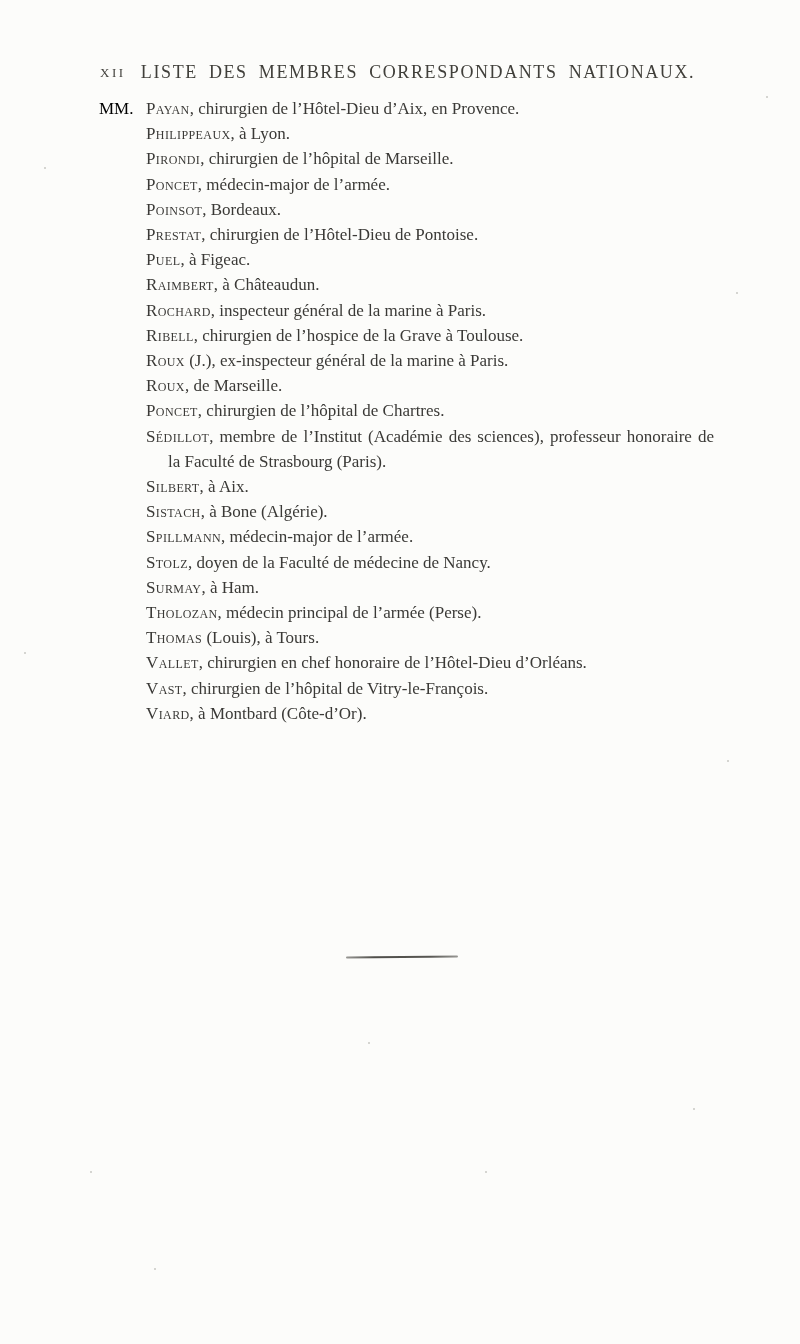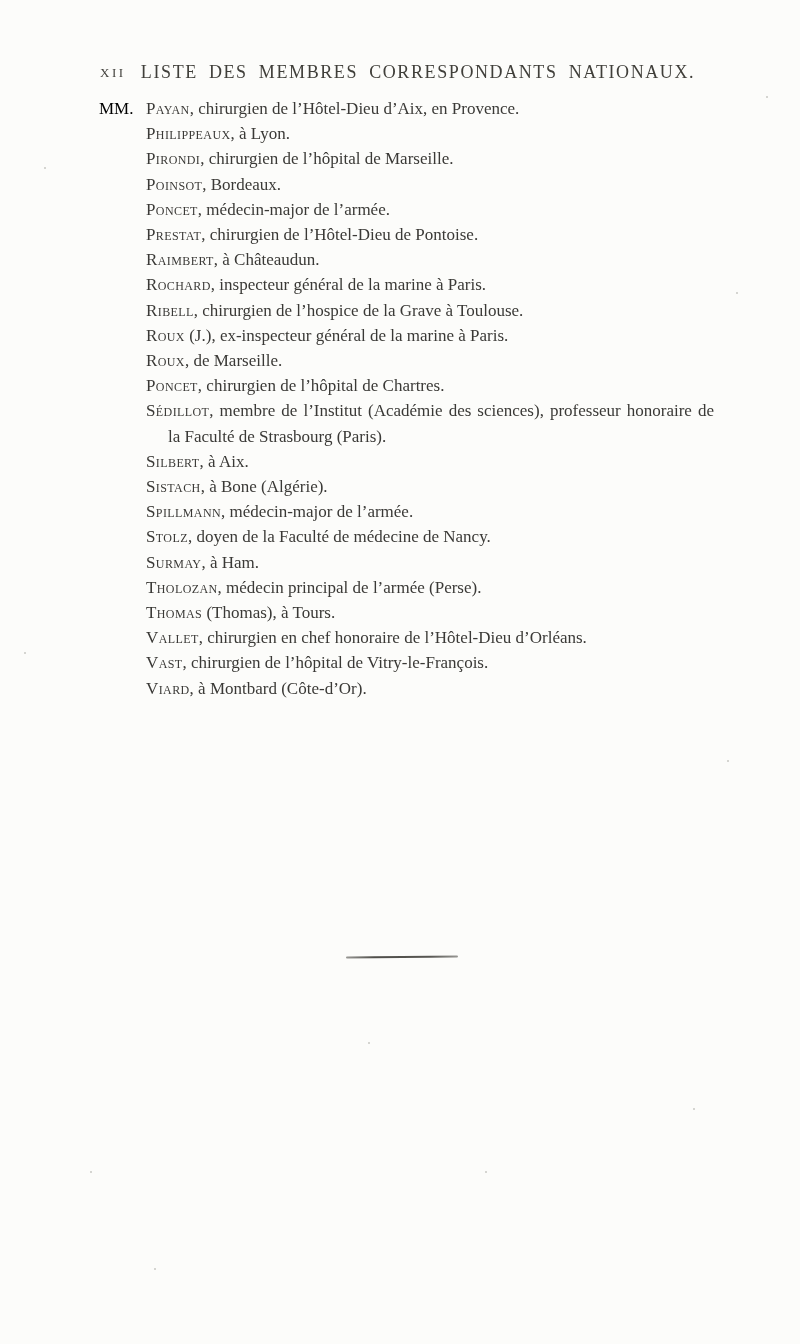--- a/index.html
+++ b/index.html
@@ -124,27 +124,28 @@
   <span class="list-prefix">MM.</span>
 
   <ul class="members">
 
       <li><span class="member-name">Payan</span><span>, chirurgien de l’Hôtel-Dieu d’Aix, en Provence.</span></li>
 
       <li><span class="member-name">Philippeaux</span><span>, à Lyon.</span></li>
 
       <li><span class="member-name">Pirondi</span><span>, chirurgien de l’hôpital de Marseille.</span></li>
 
+      <li><span class="member-name">Poncet</span><span>, médecin-major de l’armée.</span></li>
+
       <li><span class="member-name">Poinsot</span><span>, Bordeaux.</span></li>
-
-      <li><span class="member-name">Poncet</span><span>, médecin-major de l’armée.</span></li>
 
 
       <li><span class="member-name">Prestat</span><span>, chirurgien de l’Hôtel-Dieu de Pontoise.</span></li>
 
+      <li><span class="member-name">Puel</span><span>, à Figeac.</span></li>
 
       <li><span class="member-name">Raimbert</span><span>, à Châteaudun.</span></li>
 
       <li><span class="member-name">Rochard</span><span>, inspecteur général de la marine à Paris.</span></li>
 
       <li><span class="member-name">Ribell</span><span>, chirurgien de l’hospice de la Grave à Toulouse.</span></li>
 
       <li><span class="member-name">Roux</span><span> (J.), ex-inspecteur général de la marine à Paris.</span></li>
 
       <li><span class="member-name">Roux</span><span>, de Marseille.</span></li>
@@ -159,21 +160,21 @@
       <li><span class="member-name">Sistach</span><span>, à Bone (Algérie).</span></li>
 
       <li><span class="member-name">Spillmann</span><span>, médecin-major de l’armée.</span></li>
 
       <li><span class="member-name">Stolz</span><span>, doyen de la Faculté de médecine de Nancy.</span></li>
 
       <li><span class="member-name">Surmay</span><span>, à Ham.</span></li>
 
       <li><span class="member-name">Tholozan</span><span>, médecin principal de l’armée (Perse).</span></li>
 
-      <li><span class="member-name">Thomas</span><span> (Thomas), à Tours.</span></li>
+      <li><span class="member-name">Thomas</span><span> (Louis), à Tours.</span></li>
 
       <li><span class="member-name">Vallet</span><span>, chirurgien en chef honoraire de l’Hôtel-Dieu d’Orléans.</span></li>
 
       <li><span class="member-name">Vast</span><span>, chirurgien de l’hôpital de Vitry-le-François.</span></li>
 
       <li><span class="member-name">Viard</span><span>, à Montbard (Côte-d’Or).</span></li>
     </ul>
 
   <div class="divider"></div>
 

